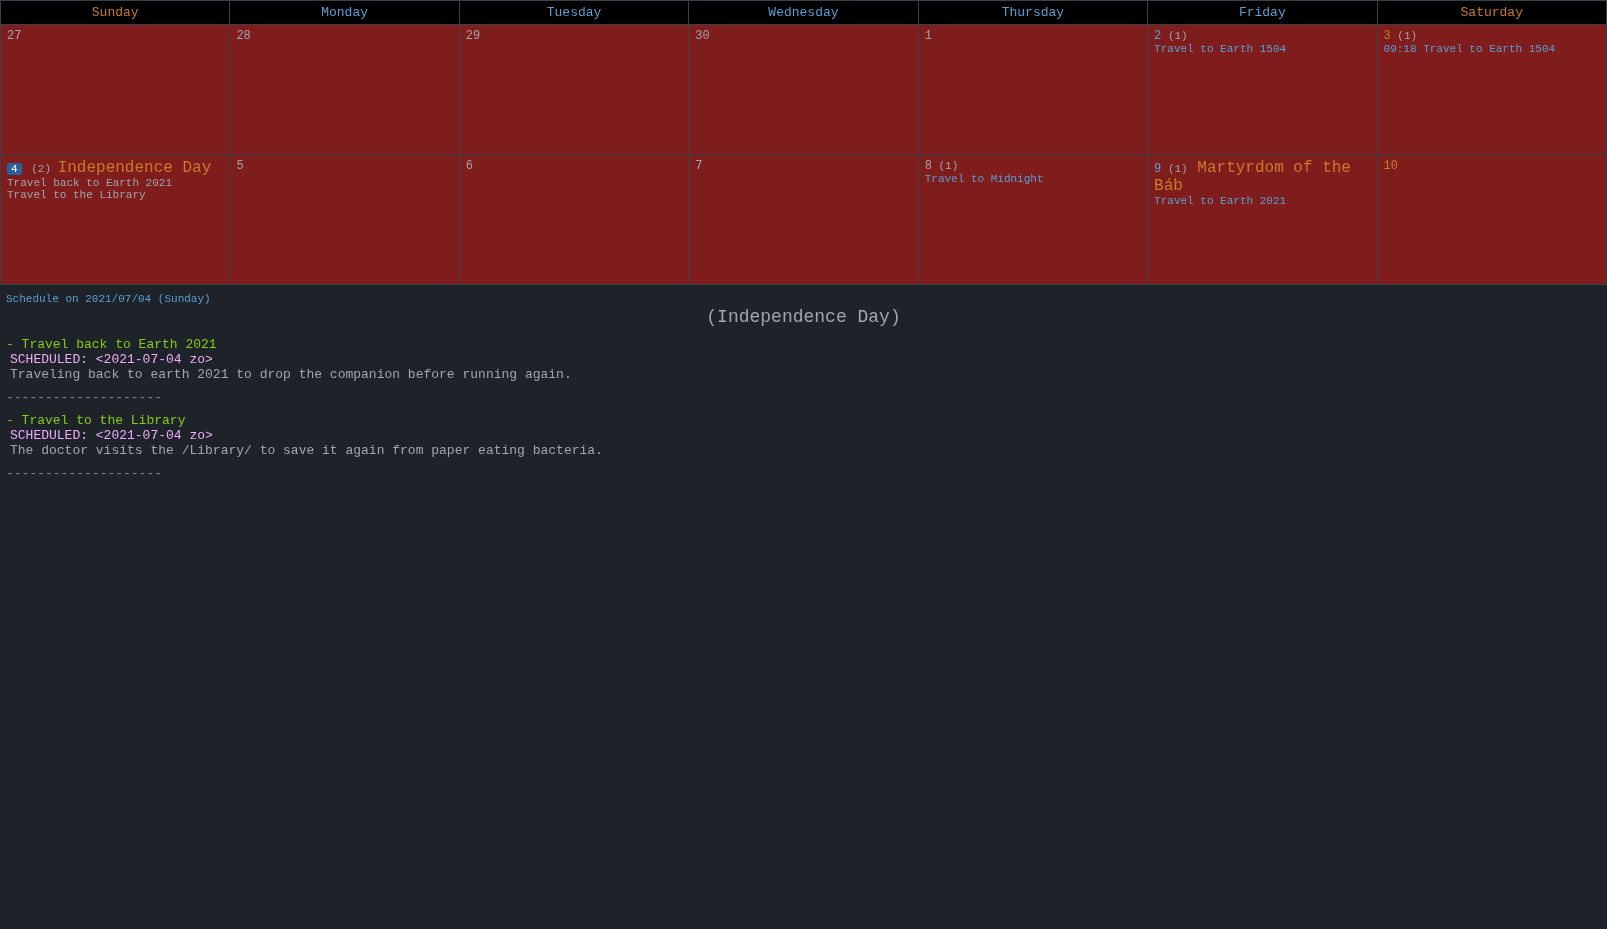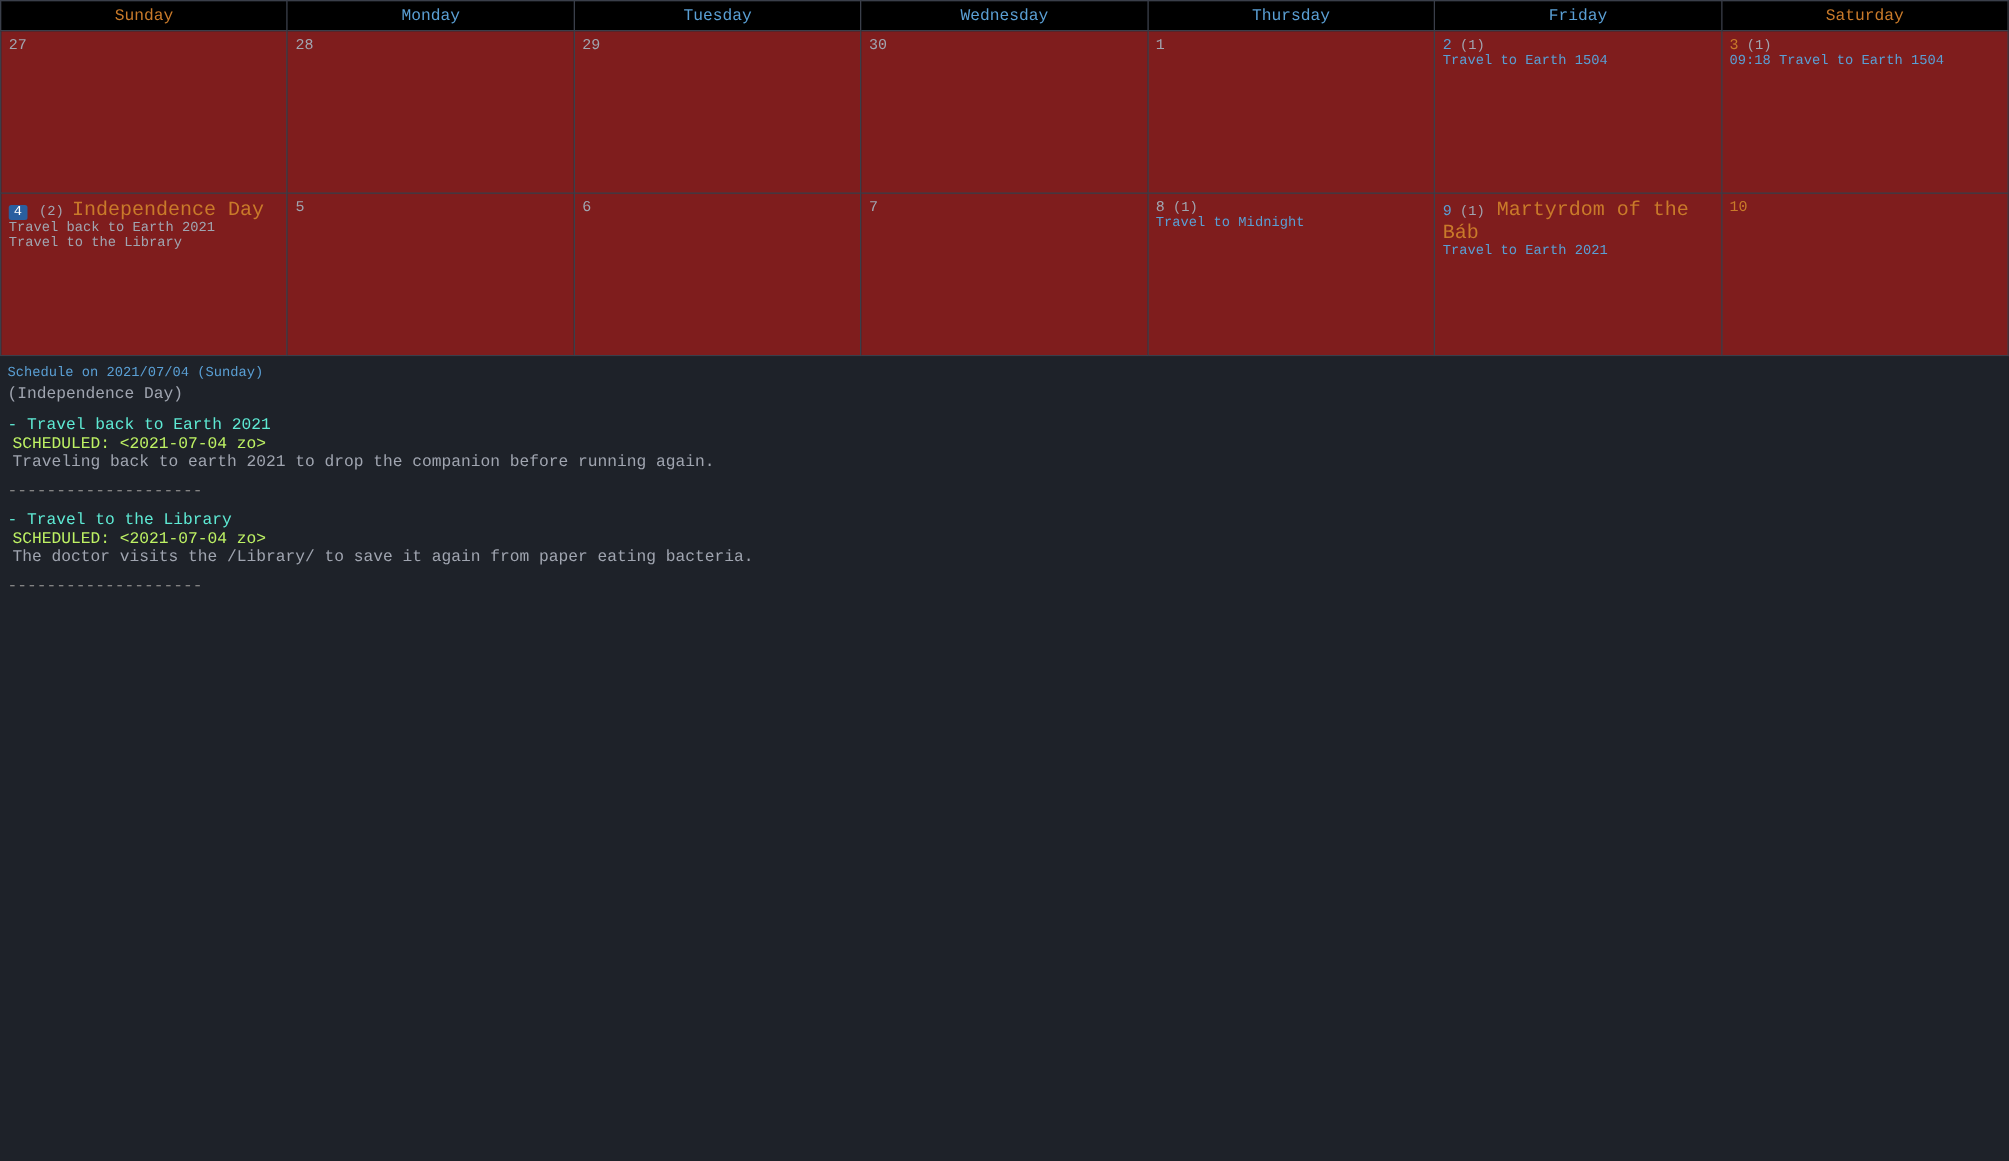--- a/index.html
+++ b/index.html
@@ -75,32 +75,33 @@
       padding: 8px 6px;
       background: #1e2229;
     }
     .schedule-title {
       color: #5a9fd4;
       font-size: 11px;
       margin-bottom: 2px;
     }
     .schedule-subtitle {
       color: #a0a5b0;
-      font-size: 13px;
+      font-size: 18px;
       margin-bottom: 10px;
+      text-align: center;
     }
     .schedule-item {
       margin-bottom: 6px;
     }
     .schedule-item-title {
-      color: #5eead4;
+      color: #84cc16;
       font-size: 13px;
     }
     .schedule-meta {
-      color: #bef264;
+      color: #f0abfc;
       font-size: 13px;
       padding-left: 4px;
     }
     .schedule-desc {
       color: #a0a5b0;
       font-size: 13px;
       padding-left: 4px;
     }
     .divider {
       color: #888;

